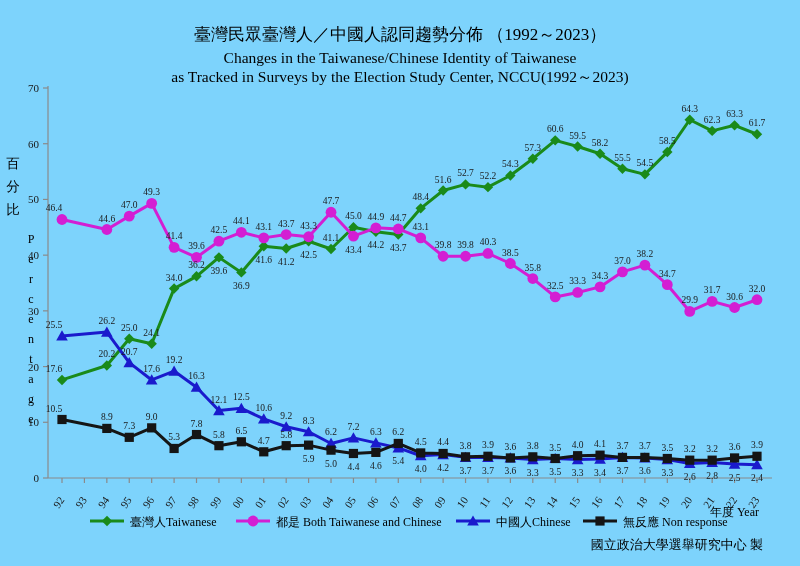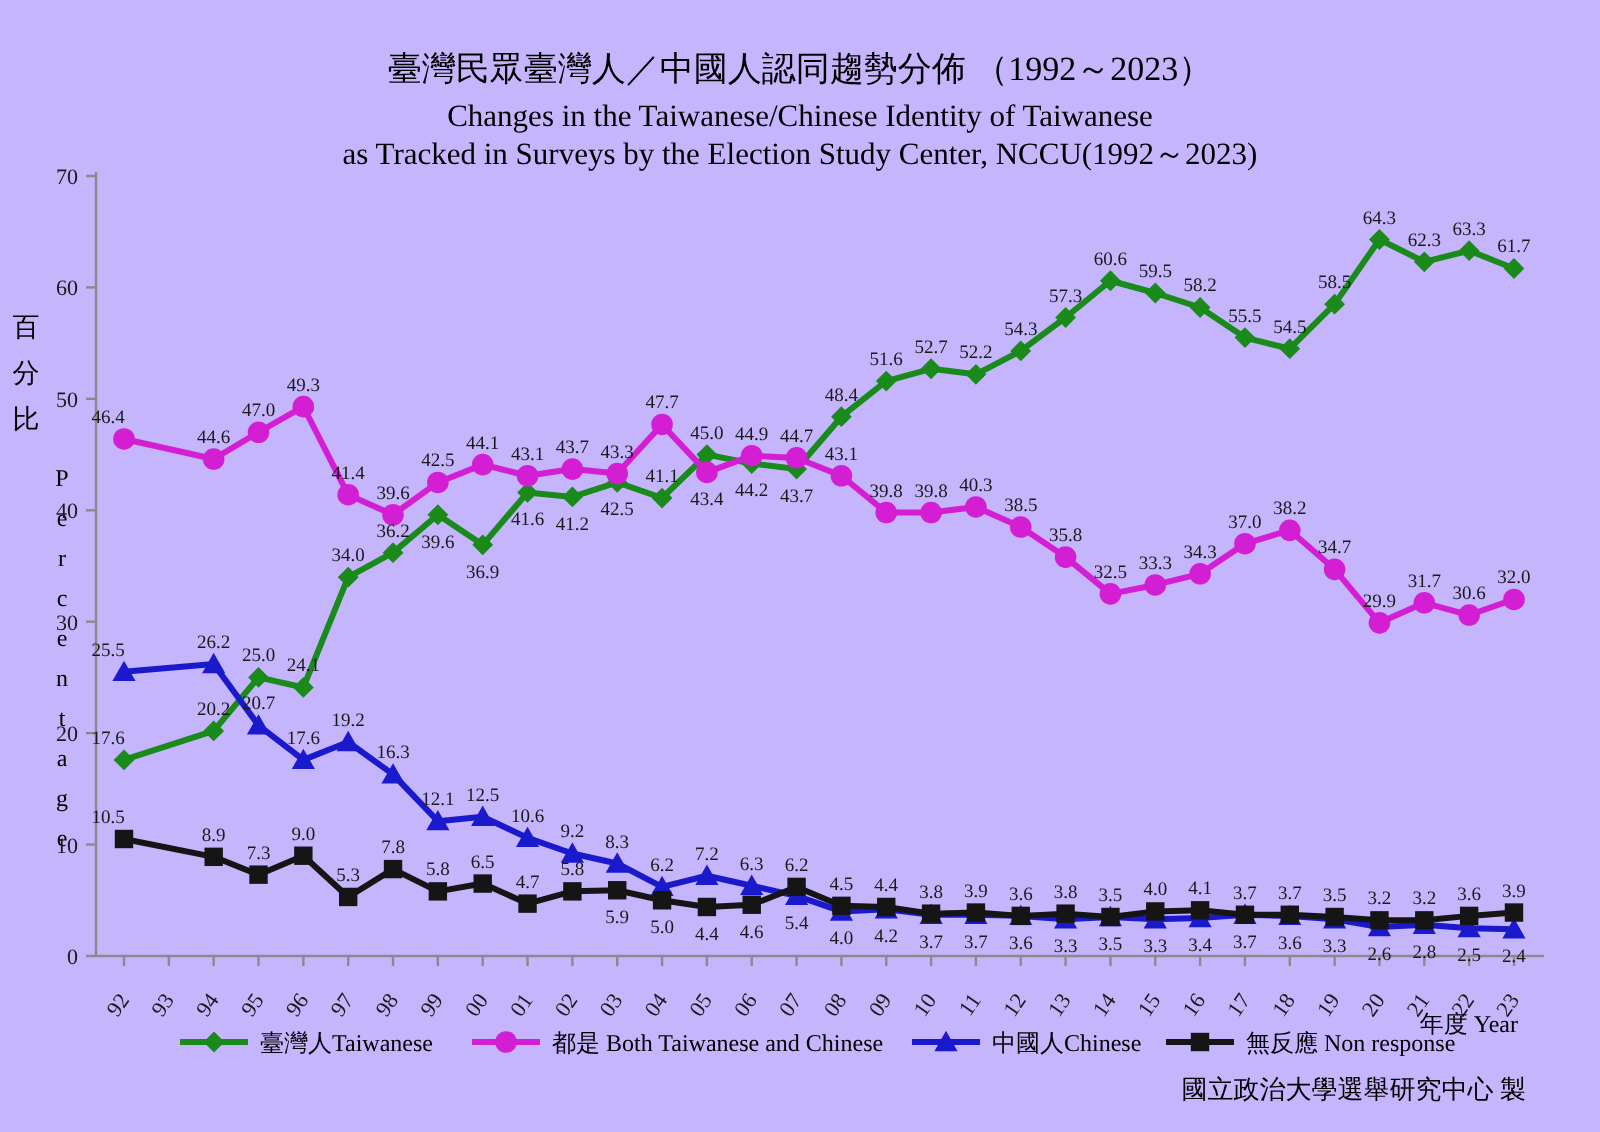--- a/index.html
+++ b/index.html
@@ -1,16 +1,16 @@
 <!DOCTYPE html>
 <html><head>
 <meta charset="utf-8">
 <style>
   html,body{margin:0;padding:0;background:#ffffff;}
-  .stage{position:relative;width:800px;height:566px;background:#c4b5fd;overflow:hidden;}
+  .stage{position:relative;width:800px;height:566px;background:#7dd3fc;overflow:hidden;}
   svg{display:block;}
   svg text{font-family:"Liberation Serif","DejaVu Serif",serif;fill:#000000;}
   .t-zh{font-size:17px;}
   .t-en{font-size:15.5px;}
   .tick{font-size:11px;fill:#1a1a1a;}
   .dlabel{font-size:9.5px;fill:#1a1a1a;}
   .legend-t{font-size:12px;}
   .axis-side{font-size:12px;}
   .small-cjk{font-size:13.5px;}
   .foot{font-size:13px;}

